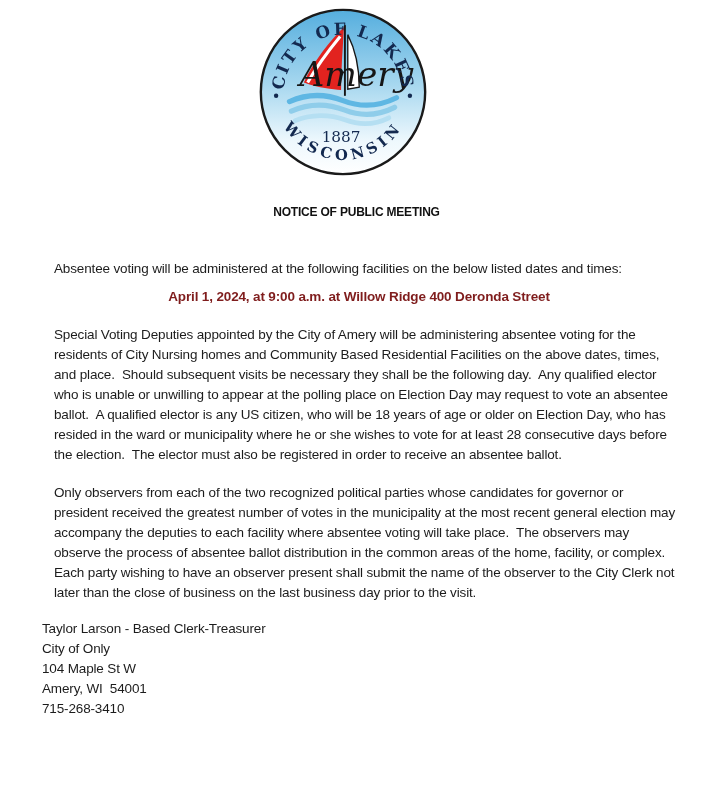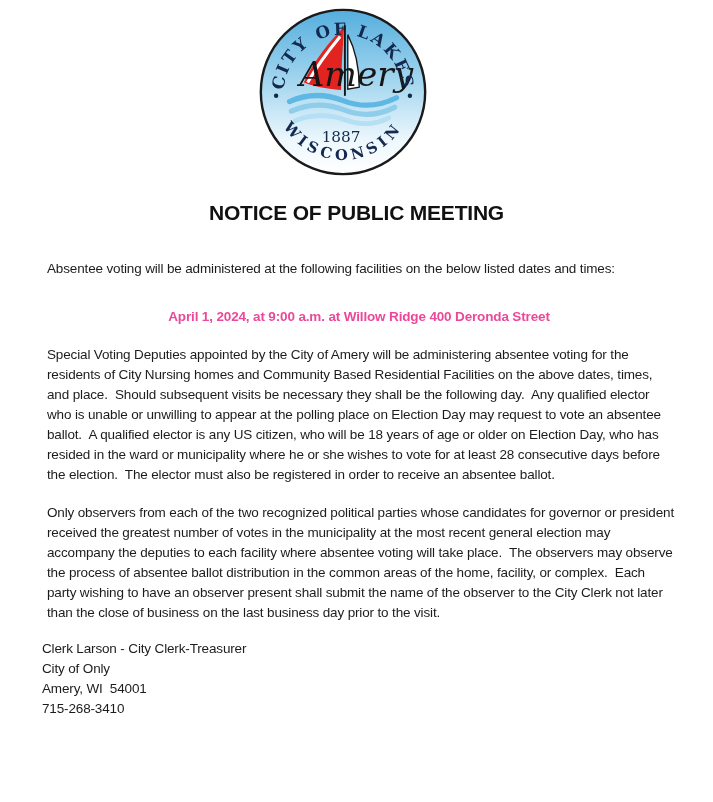--- a/index.html
+++ b/index.html
@@ -9,33 +9,33 @@
   }
   .page { position:relative; width:713px; height:802px; background:#fff; }
 
   
   .logo-wrap { width:172px; height:172px; margin:6px 0 0 257px; }
   .logo-wrap svg { display:block; }
 
   
   .heading {
     margin-top:24px; text-align:center;
-    font-size:21px; font-weight:bold; line-height:21px; letter-spacing:-0.2px;
+    font-size:12px; font-weight:bold; line-height:21px; letter-spacing:-0.2px;
     color:#111;
   }
 
   
   .doc-body {
     padding-left:42px; width:634px;
     font-size:13.5px; line-height:20px; letter-spacing:-0.15px;
   }
-  .para { margin:18px 0 0 5px; white-space:pre-wrap; }
+  .para { margin:18px 0 0 12px; white-space:pre-wrap; }
   .intro-para { margin-top:36px; }
   .date-line {
-    margin-top:28px; text-align:center; font-weight:bold; color:#ec4899;
+    margin-top:8px; text-align:center; font-weight:bold; color:#7f1d1d;
     white-space:pre-wrap;
   }
   .contact-block { margin-top:16px; }
   .contact-line { white-space:pre-wrap; }
 </style>
 </head>
 <body>
 
 <div class="page">
 
@@ -91,21 +91,22 @@
     <div class="para intro-para">Absentee voting will be administered at the following facilities on the below listed dates and times:</div>
 
     <div class="date-line">April 1, 2024, at 9:00 a.m. at Willow Ridge 400 Deronda Street</div>
 
     <div class="para">Special Voting Deputies appointed by the City of Amery will be administering absentee voting for the residents of City Nursing homes and Community Based Residential Facilities on the above dates, times, and place.  Should subsequent visits be necessary they shall be the following day.  Any qualified elector who is unable or unwilling to appear at the polling place on Election Day may request to vote an absentee ballot.  A qualified elector is any US citizen, who will be 18 years of age or older on Election Day, who has resided in the ward or municipality where he or she wishes to vote for at least 28 consecutive days before the election.  The elector must also be registered in order to receive an absentee ballot.</div>
 
     <div class="para">Only observers from each of the two recognized political parties whose candidates for governor or president received the greatest number of votes in the municipality at the most recent general election may accompany the deputies to each facility where absentee voting will take place.  The observers may observe the process of absentee ballot distribution in the common areas of the home, facility, or complex.  Each party wishing to have an observer present shall submit the name of the observer to the City Clerk not later than the close of business on the last business day prior to the visit.</div>
 
 
     <div class="contact-block">
-      <div class="contact-line">Clerk Larson - City Clerk-Treasurer</div>
+      <div class="contact-line">Taylor Larson - Based Clerk-Treasurer</div>
       <div class="contact-line">City of Only</div>
+      <div class="contact-line">104 Maple St W</div>
       <div class="contact-line">Amery, WI  54001</div>
       <div class="contact-line">715-268-3410</div>
 
     </div>
   </div>
 
 </div>
 
 </body></html>

